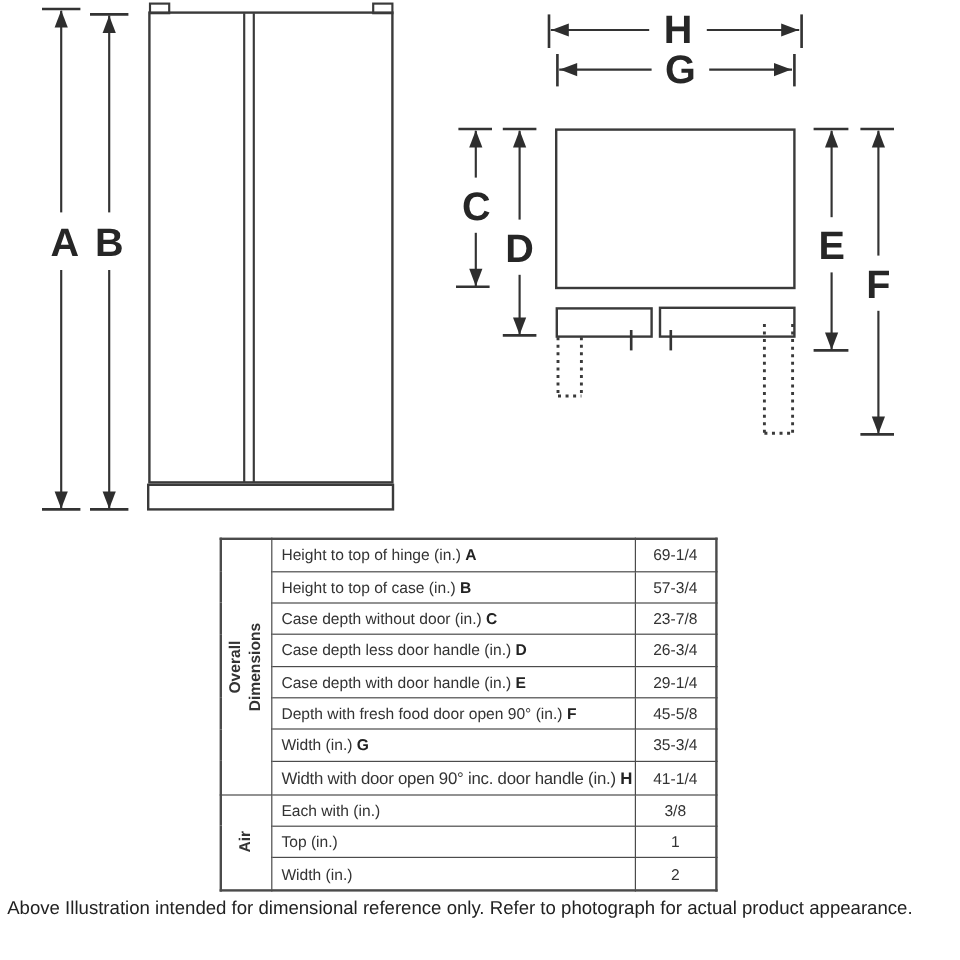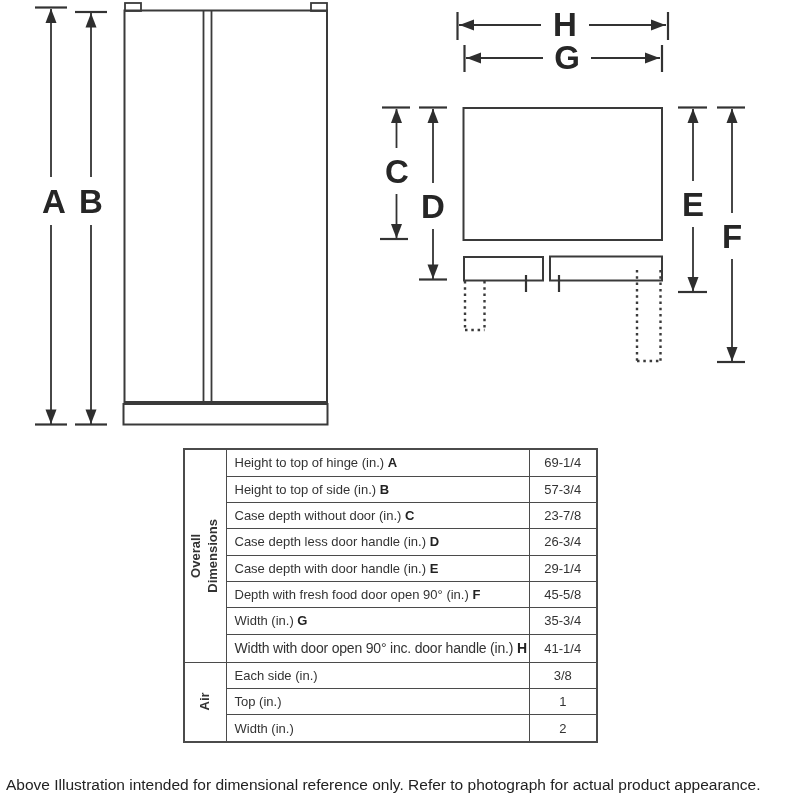--- a/index.html
+++ b/index.html
@@ -25,21 +25,21 @@
                         color:#333; font-size:13px; }
   td.desc { padding:0 4px 0 8px; white-space:nowrap; overflow:hidden;margin-top:20px; }
   td.desc b.key { color:#222; }
   td.desc.tight { font-size:14px; letter-spacing:-0.2px; }
   td.val  { text-align:center; font-weight:normal; color:#232323; font-size:13.5px; }
   td.group { position:relative; }
   .rotwrap { position:absolute; inset:0; display:flex; align-items:center; justify-content:center; }
   .rot { transform:rotate(-90deg); font-weight:bold; font-size:13px; color:#333;
          text-align:center; line-height:1.3; white-space:nowrap; }
 
-  .footer-note { position:absolute; left:6px; top:776px; width:794px;
+  .footer-note { position:absolute; left:6px; top:749px; width:794px;
                  font-size:15.5px; color:#222; white-space:nowrap; }
 </style>
 </head>
 <body>
 
 <div class="page">
 
   <svg class="diagram" width="800" height="445" viewBox="0 0 800 445">
 
     <g>
@@ -167,21 +167,21 @@
             <div class="rot">
               <div>Overall</div>
               <div>Dimensions</div>
             </div>
           </div>
         </td>
         <td class="desc"><span>Height to top of hinge (in.) </span><b class="key">A</b></td>
         <td class="val">69-1/4</td>
       </tr>
       <tr>
-        <td class="desc"><span>Height to top of side (in.) </span><b class="key">B</b></td>
+        <td class="desc"><span>Height to top of case (in.) </span><b class="key">B</b></td>
         <td class="val">57-3/4</td>
       </tr>
       <tr>
         <td class="desc"><span>Case depth without door (in.) </span><b class="key">C</b></td>
         <td class="val">23-7/8</td>
       </tr>
       <tr>
         <td class="desc"><span>Case depth less door handle (in.) </span><b class="key">D</b></td>
         <td class="val">26-3/4</td>
       </tr>
@@ -202,21 +202,21 @@
         <td class="val">41-1/4</td>
       </tr>
       <tr>
         <td class="group" rowspan="3">
           <div class="rotwrap">
             <div class="rot">
               <div>Air</div>
             </div>
           </div>
         </td>
-        <td class="desc"><span>Each side (in.)</span><b class="key"></b></td>
+        <td class="desc"><span>Each with (in.)</span><b class="key"></b></td>
         <td class="val">3/8</td>
       </tr>
       <tr>
         <td class="desc"><span>Top (in.)</span><b class="key"></b></td>
         <td class="val">1</td>
       </tr>
       <tr>
         <td class="desc"><span>Width (in.)</span><b class="key"></b></td>
         <td class="val">2</td>
       </tr>

